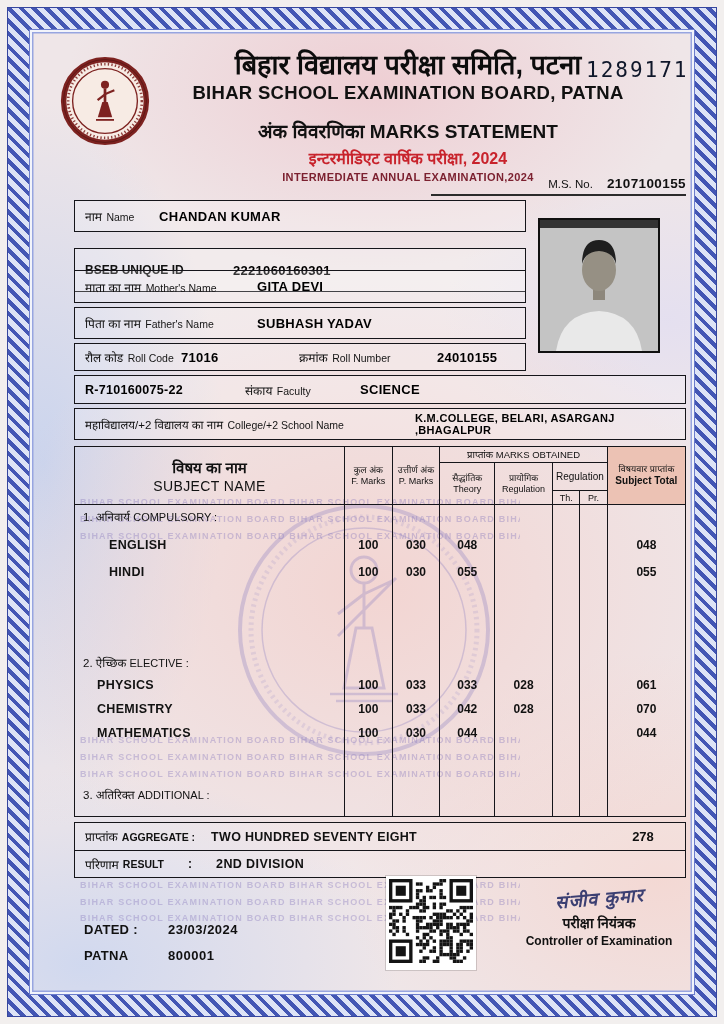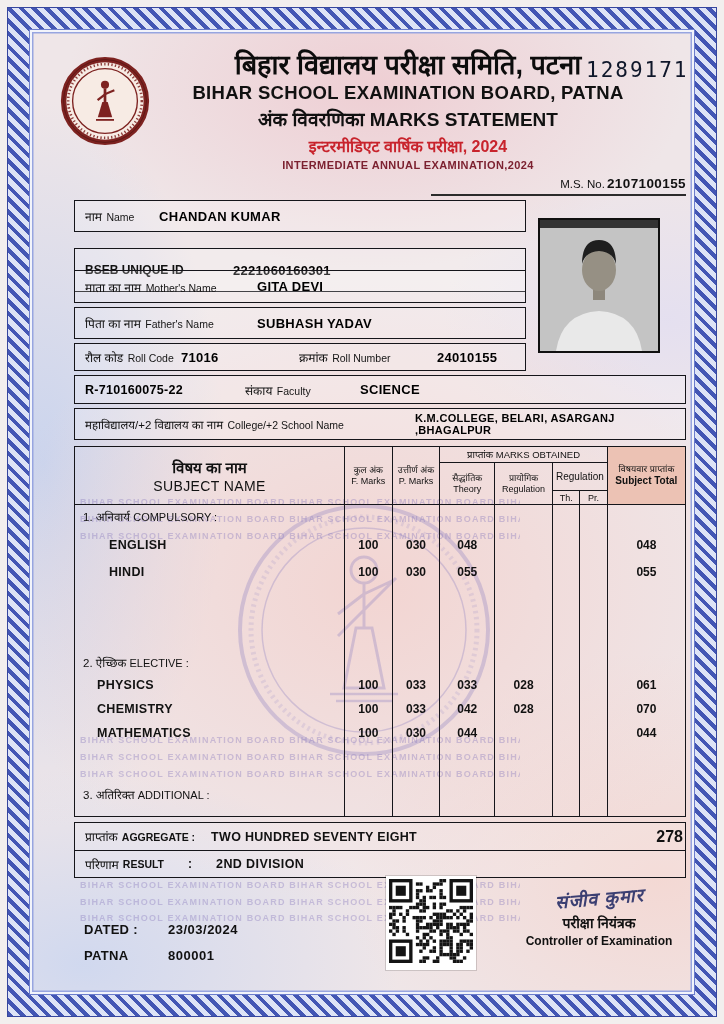--- a/index.html
+++ b/index.html
@@ -22,25 +22,25 @@
   .abs{position:absolute}
   
   .wm-line{position:absolute;width:440px;overflow:hidden;white-space:nowrap;font-size:9px;
            letter-spacing:1.2px;color:rgba(138,120,190,.38);z-index:1;font-weight:bold}
   .wm-emblem{position:absolute;z-index:1;opacity:.32}
   
   .serial{font-family:"DejaVu Sans Mono",monospace;font-size:21px;color:#0f172a;letter-spacing:2px;z-index:3}
   .titles{position:absolute;left:150px;right:58px;top:50px;text-align:center;z-index:3}
   .t-hi{font-size:27px;font-weight:bold;line-height:1.15;color:#0c0c0c}
   .t-en{font-size:18.5px;font-weight:bold;letter-spacing:.3px;margin-top:1px}
-  .t-stmt{font-size:19px;font-weight:bold;margin-top:2px}
+  .t-stmt{font-size:19px;font-weight:bold;margin-top:14px}
   .t-exam-hi{font-size:16px;font-weight:bold;color:#c8232c;margin-top:3px}
   .t-exam-en{font-size:11px;font-weight:bold;color:#7c2130;letter-spacing:.4px;margin-top:2px}
   .ms-row{position:absolute;left:431px;top:176px;width:255px;display:flex;justify-content:flex-end;
-          align-items:baseline;gap:2px;border-bottom:2px solid #2b2b2b;padding-bottom:3px;z-index:3}
+          align-items:baseline;gap:14px;border-bottom:2px solid #2b2b2b;padding-bottom:3px;z-index:3}
   .ms-label{font-size:11.5px}
   .ms-value{font-size:13.5px;font-weight:bold;letter-spacing:.4px}
   
   .fbox{position:absolute;left:74px;border:1.6px solid #15151a;display:flex;align-items:center;
         padding:0 10px;background:rgba(255,255,255,.20);z-index:3}
   .lbl{display:inline-block;flex:0 0 auto}
   .lh{font-size:12px;color:#101010}
   .le{font-size:10.5px;color:#151515}
   .val{font-weight:bold;font-size:13px;letter-spacing:.3px;color:#000}
   
@@ -66,21 +66,21 @@
   .c-name{font-weight:bold;font-size:12.5px;padding-left:34px !important;letter-spacing:.3px}
   .num{font-weight:bold;font-size:12px;text-align:center}
   
   .aggbox{position:absolute;left:74px;top:822px;width:612px;border:1.6px solid #15151a;z-index:3;
           background:rgba(255,255,255,.12)}
   .aggrow{position:relative;height:28px;display:flex;align-items:center;padding-left:10px;
           border-bottom:1.5px solid #15151a}
   .resrow{position:relative;height:26px;display:flex;align-items:center;padding-left:10px}
   .agg-en{font-size:10.5px;font-weight:bold;margin-left:4px}
   .agg-words{font-weight:bold;font-size:12.5px;margin-left:16px;letter-spacing:.3px}
-  .agg-num{position:absolute;left:552px;width:56px;text-align:right;font-weight:bold;font-size:16px}
+  .agg-num{position:absolute;left:540px;width:56px;text-align:center;font-weight:bold;font-size:13px}
   .res-colon{margin:0 24px;font-weight:bold;font-size:12px}
   .res-val{font-weight:bold;font-size:12.5px;letter-spacing:.4px}
   
   .foot-line{position:absolute;display:flex;align-items:flex-start;z-index:3}
   .foot-label{font-weight:bold;font-size:13px;width:84px;letter-spacing:.3px}
   .foot-val{font-weight:bold;font-size:13px;letter-spacing:.5px}
   .qr{position:absolute;left:386px;top:876px;background:#fff;padding:3px;z-index:3;
       box-shadow:0 0 0 1px rgba(0,0,0,.15)}
   .controller{position:absolute;right:30px;top:886px;width:190px;text-align:center;z-index:3}
   .signature{display:inline-block;transform:rotate(-5deg);font-style:italic;font-weight:bold;

